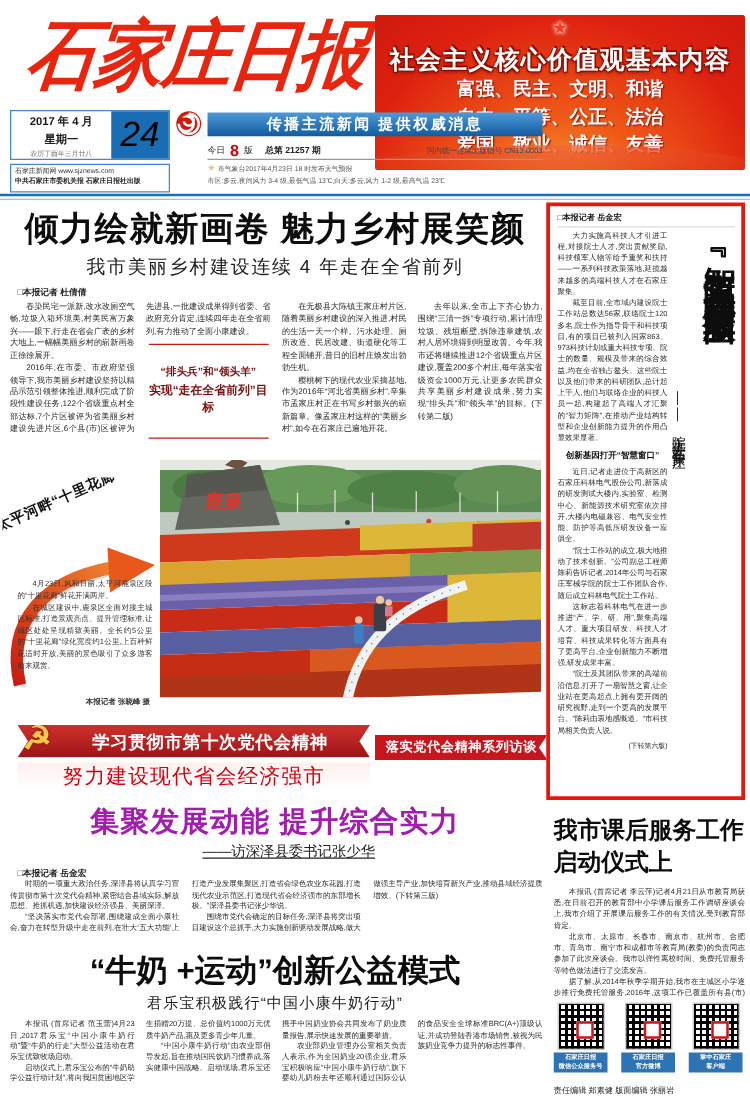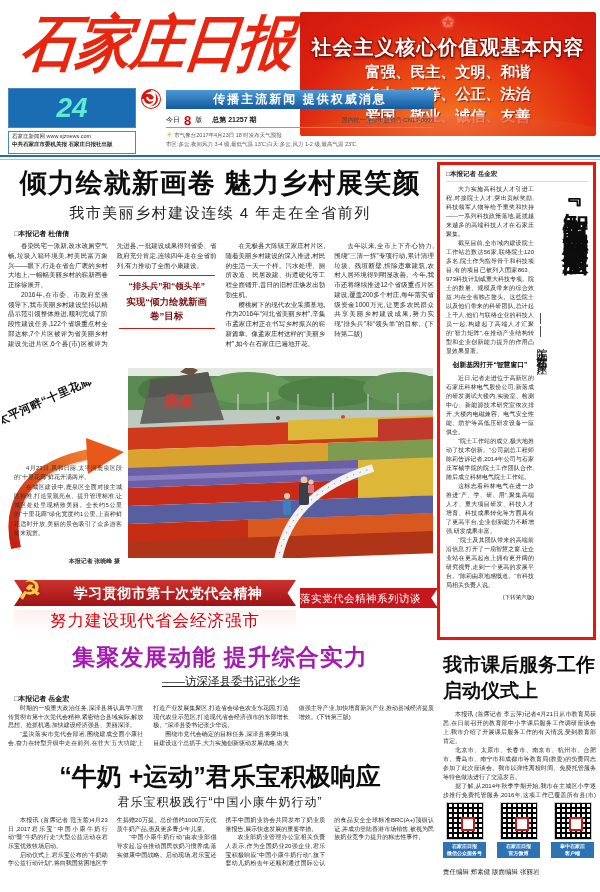--- a/index.html
+++ b/index.html
@@ -23,21 +23,21 @@
   .values-wave { position:absolute; left:-20px; bottom:-26px; width:340px; height:46px;
     background:radial-gradient(ellipse at 50% 0%, #f06a3a 0%, #e23a16 60%, transparent 70%);
     border-radius:50%; opacity:.8; }
 
   .date-box { position:absolute; left:8px; top:88px; width:128px; height:40px;
     border:1px solid #4a87c8; display:flex; background:#fff; }
   .date-left { width:80px; text-align:center; padding-top:2px; }
   .date-line1 { font-size:9px; font-weight:bold; }
   .date-line2 { font-size:9px; font-weight:bold; margin-top:1px; }
   .date-line3 { font-size:5.5px; color:#777; margin-top:2px; }
-  .date-num { flex:1; background:#1b6db3; color:#5eead4; font-size:28px; font-weight:bold;
+  .date-num { flex:1; background:#1b6db3; color:#000000; font-size:28px; font-weight:normal;
     font-style:italic; display:flex; align-items:center; justify-content:center; }
 
   .site-box { position:absolute; left:8px; top:131px; width:128px; height:23px;
     border:1px solid #4a87c8; padding:1px 3px; }
   .site-line1 { font-size:5.5px; color:#333; }
   .site-line2 { font-size:5.5px; font-weight:bold; color:#222; margin-top:1px; }
 
   .logo-circle { position:absolute; left:140px; top:88px; width:22px; height:22px; }
 
   .banner-blue { position:absolute; left:166px; top:90px; width:268px; height:19px;
@@ -60,21 +60,21 @@
   .main-headline { position:absolute; left:6px; top:165px; width:428px; text-align:center;
     font-size:27px; font-weight:bold; color:#0d0d0d; letter-spacing:1px; white-space:nowrap; }
   .main-subhead { position:absolute; left:6px; top:204px; width:428px; text-align:center;
     font-size:15px; color:#222; letter-spacing:1.5px; }
   .main-byline { position:absolute; left:14px; top:229px; font-size:7px; font-weight:bold; color:#222; }
   .main-body { position:absolute; left:8px; top:241px; width:426px; height:137px;
     column-count:4; column-gap:9px; font-size:6.5px; line-height:1.5; text-align:justify;
     color:#2a2a2a; overflow:hidden; }
   .main-body p, .acad-text p, .congress-body p, .milk-body p, .edu-body p, .photo-caption p
     { text-indent:2em; margin:0; }
-  .inner-head { break-inside:avoid; margin:5px 2px; padding:4px 0;
+  .inner-head { break-inside:avoid; margin:5px 2px; padding:15px 0;
     border-top:1.5px solid #c61d10; border-bottom:1.5px solid #c61d10; text-align:center; }
   .inner-head-l1 { font-size:8.5px; font-weight:bold; color:#7a1010; }
   .inner-head-l2 { font-size:9.5px; font-weight:bold; color:#7a1010; margin-top:2px; }
 
   
   .arrow-area { position:absolute; left:2px; top:382px; width:124px; height:190px; overflow:hidden; }
   .arrow-label { position:absolute; left:-4px; top:32px; width:140px; font-size:11.5px; font-weight:bold;
     color:#111; transform:rotate(-24deg); transform-origin:left center; white-space:nowrap; letter-spacing:.5px;}
   .arrow-svg { position:absolute; left:0; top:18px; }
   .photo-caption { position:absolute; left:12px; top:82px; width:108px; font-size:6px; line-height:1.55;
@@ -86,21 +86,21 @@
   
   .congress-banner { position:absolute; left:14px; top:580px; width:282px; height:58px; }
   .ribbon { position:relative; height:26px; background:linear-gradient(#cf312c,#9e1418);
     color:#fff; font-size:14px; font-weight:bold; line-height:26px; text-align:center;
     padding-left:26px; letter-spacing:.5px; clip-path:polygon(0 0,100% 0,97% 50%,100% 100%,0 100%,3% 50%); }
   .ribbon-emblem { position:absolute; left:4px; top:-3px; font-size:26px; color:#f7c948;
     text-shadow:0 0 2px #7a0c00; z-index:2; }
   .congress-line2 { margin-top:4px; text-align:center; font-size:16.5px; font-weight:normal;
     color:#d6000f; letter-spacing:1px; background:linear-gradient(#fdf0ee,#ffffff); }
   .series-badge { position:absolute; left:300px; top:588px; width:138px; height:20px;
-    background:#c8161d; color:#fff; font-size:10.5px; font-weight:normal; 
+    background:#c8161d; color:#fff; font-size:10.5px; font-weight:bold; text-align:center;
     line-height:20px; clip-path:polygon(0 0,100% 0,95% 50%,100% 100%,0 100%); letter-spacing:.5px; }
   .congress-headline { position:absolute; left:6px; top:642px; width:428px; text-align:center;
     font-size:23px; font-weight:bold; color:#a21caf; letter-spacing:1px; white-space:nowrap; }
   .congress-subhead { position:absolute; left:17px; top:674px; width:428px; text-align:center;
     font-size:11.5px; color:#222;text-decoration:underline; }
   .congress-byline { position:absolute; left:14px; top:694px; font-size:7px; font-weight:bold; }
   .congress-body { position:absolute; left:8px; top:704px; width:426px; height:54px;
     column-count:3; column-gap:10px; font-size:6px; line-height:1.45; text-align:justify;
     color:#2a2a2a; overflow:hidden; }
 
@@ -157,20 +157,25 @@
   <div class="values-box">
     <div class="values-star">★</div>
     <div class="values-title">社会主义核心价值观基本内容</div>
     <div class="values-line">富强、民主、文明、和谐</div>
     <div class="values-line">自由、平等、公正、法治</div>
     <div class="values-line">爱国、敬业、诚信、友善</div>
     <div class="values-wave"></div>
   </div>
 
   <div class="date-box">
+    <div class="date-left">
+      <div class="date-line1">2017 年 4 月</div>
+      <div class="date-line2">星期一</div>
+      <div class="date-line3">农历丁酉年三月廿八</div>
+    </div>
     <div class="date-num">24</div>
   </div>
 
   <div class="site-box">
     <div class="site-line1">石家庄新闻网 www.sjznews.com</div>
     <div class="site-line2">中共石家庄市委机关报 石家庄日报社出版</div>
   </div>
 
   <div class="logo-circle">
     <svg width="22" height="22" viewBox="0 0 22 22">
@@ -200,21 +205,21 @@
   <div class="main-subhead">我市美丽乡村建设连续 4 年走在全省前列</div>
   <div class="main-byline">□本报记者 杜倩倩</div>
 
   <div class="main-body">
     <div>
         <p>春染民宅一派新,改水改厕空气畅,垃圾入箱环境美,村美民富万象兴——眼下,行走在省会广袤的乡村大地上,一幅幅美丽乡村的崭新画卷正徐徐展开。</p>
         <p>2016年,在市委、市政府坚强领导下,我市美丽乡村建设坚持以精品示范引领整体推进,顺利完成了阶段性建设任务,122个省级重点村全部达标,7个片区被评为省美丽乡村建设先进片区,6个县(市)区被评为先进县,一批建设成果得到省委、省政府充分肯定,连续四年走在全省前列,有力推动了全面小康建设。</p>
       </div>
     <div class="inner-head">
       <div class="inner-head-l1">“排头兵”和“领头羊”</div>
-      <div class="inner-head-l2">实现“倾力绘就新画卷”目标</div>
+      <div class="inner-head-l2">实现“走在全省前列”目标</div>
     </div>
     <div>
         <p>在无极县大陈镇王家庄村片区,随着美丽乡村建设的深入推进,村民的生活一天一个样。污水处理、厕所改造、民居改建、街道硬化等工程全面铺开,昔日的旧村庄焕发出勃勃生机。</p>
         <p>樱桃树下的现代农业采摘基地,作为2016年“河北省美丽乡村”,辛集市孟家庄村正在书写乡村振兴的崭新篇章。像孟家庄村这样的“美丽乡村”,如今在石家庄已遍地开花。</p>
         <p>去年以来,全市上下齐心协力,围绕“三清一拆”专项行动,累计清理垃圾、残垣断壁,拆除违章建筑,农村人居环境得到明显改善。今年,我市还将继续推进12个省级重点片区建设,覆盖200多个村庄,每年落实省级资金1000万元,让更多农民群众共享美丽乡村建设成果,努力实现“排头兵”和“领头羊”的目标。(下转第二版)</p>
       </div>
   </div>
 
   <div class="arrow-area">
     <div class="arrow-svg">
@@ -307,21 +312,21 @@
 
   <div class="congress-headline">集聚发展动能  提升综合实力</div>
   <div class="congress-subhead">——访深泽县委书记张少华</div>
   <div class="congress-byline">□本报记者 岳金宏</div>
   <div class="congress-body">
       <p>时期的一项重大政治任务,深泽县将认真学习宣传贯彻市第十次党代会精神,紧密结合县域实际,解放思想、抢抓机遇,加快建设经济强县、美丽深泽。</p>
       <p>“坚决落实市党代会部署,围绕建成全面小康社会,奋力在转型升级中走在前列,在壮大‘五大功能’上打造产业发展集聚区,打造省会绿色农业东花园,打造现代农业示范区,打造现代省会经济强市的东部增长极。”深泽县委书记张少华说。</p>
       <p>围绕市党代会确定的目标任务,深泽县将突出项目建设这个总抓手,大力实施创新驱动发展战略,做大做强主导产业,加快培育新兴产业,推动县域经济提质增效。(下转第三版)</p>
     </div>
 
-  <div class="milk-headline">“牛奶 +运动”君乐宝积极响应</div>
+  <div class="milk-headline">“牛奶 +运动”创新公益模式</div>
   <div class="milk-subhead">君乐宝积极践行“中国小康牛奶行动”</div>
   <div class="milk-body">
       <p>本报讯 (首席记者 范玉蕾)4月23日,2017君乐宝“中国小康牛奶行动”暨“牛奶的行走”大型公益活动在君乐宝优致牧场启动。</p>
       <p>启动仪式上,君乐宝公布的“牛奶助学公益行动计划”,将向我国贫困地区学生捐赠20万提、总价值约1000万元优质牛奶产品,惠及更多青少年儿童。</p>
       <p>“中国小康牛奶行动”由农业部倡导发起,旨在推动国民饮奶习惯养成,落实健康中国战略。启动现场,君乐宝还携手中国奶业协会共同发布了奶业质量报告,展示快速发展的重要举措。</p>
       <p>农业部奶业管理办公室相关负责人表示,作为全国奶业20强企业,君乐宝积极响应“中国小康牛奶行动”,旗下婴幼儿奶粉去年还顺利通过国际公认的食品安全全球标准BRC(A+)顶级认证,并成功登陆香港市场销售,被视为民族奶业竞争力提升的标志性事件。</p>
     </div>
 
   <div class="acad-box">
     <div class="acad-byline">□本报记者 岳金宏</div>

